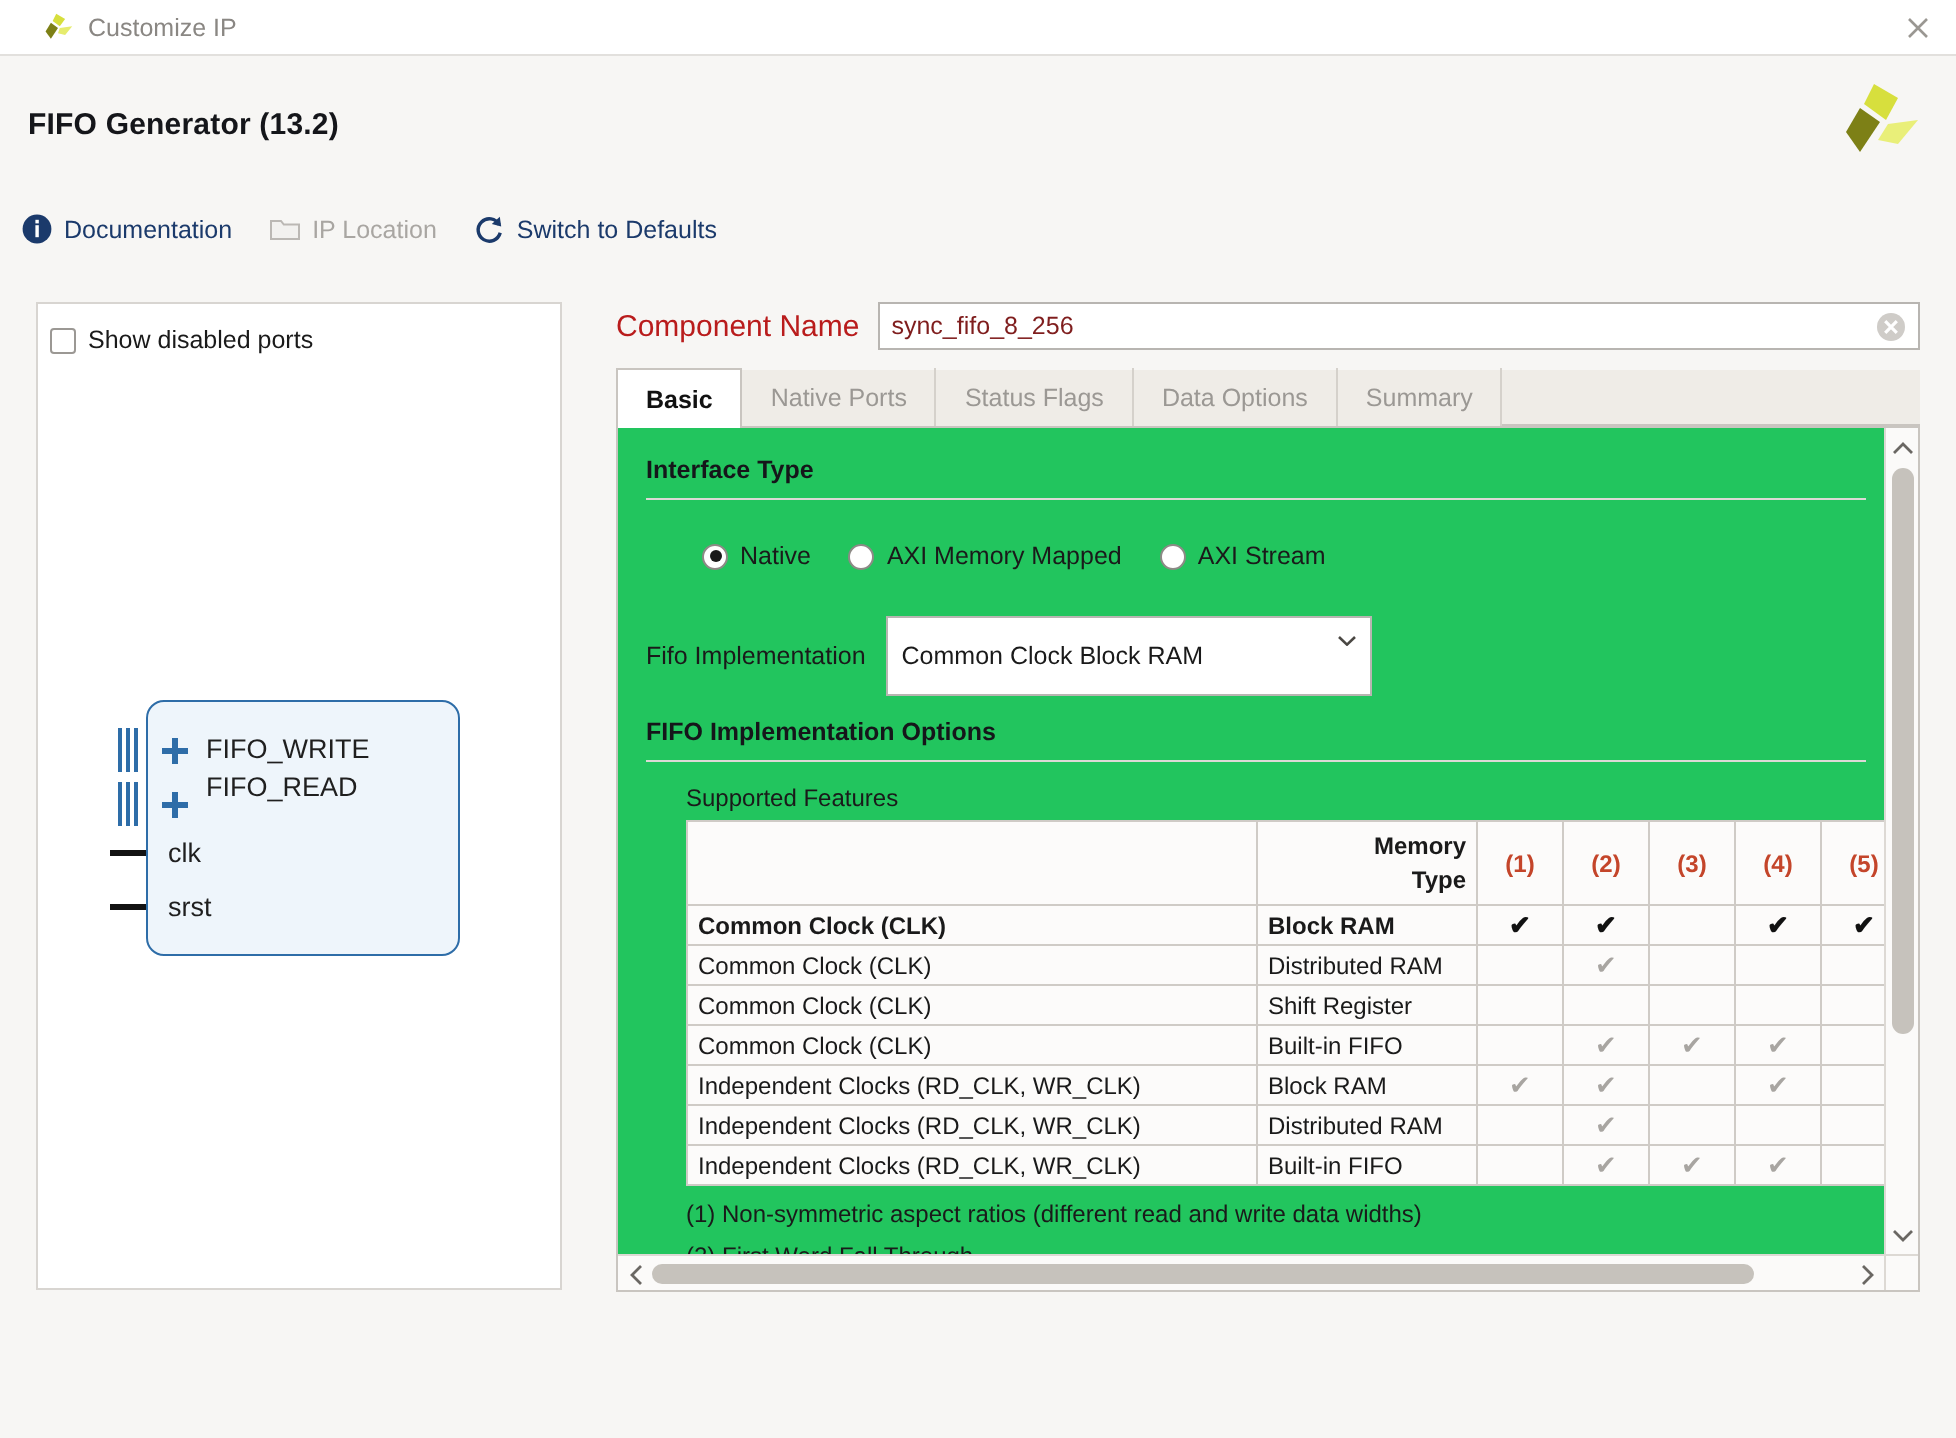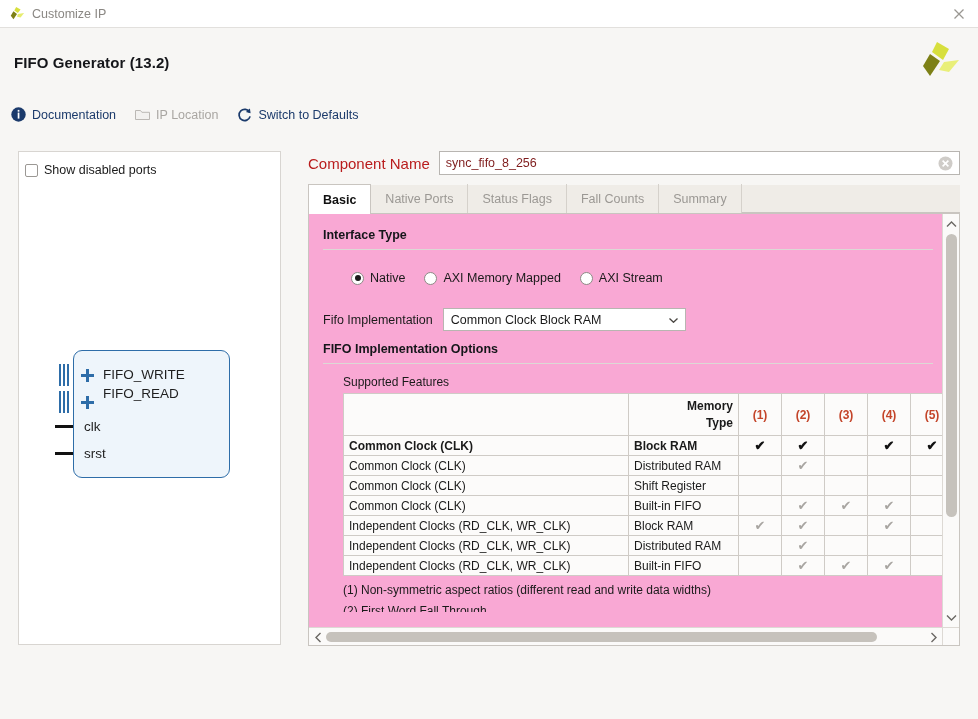--- a/index.html
+++ b/index.html
@@ -11,21 +11,21 @@
     font-family: "Liberation Sans", sans-serif;
     font-size: 12px;
     color: #1a1a1a;
   }
   #app { position: relative; width: 978px; height: 719px; background: #f7f6f4; }
 
   
   .titlebar {
     position: absolute; left: 0; top: 0; width: 978px; height: 28px;
     background: #ffffff; border-bottom: 1px solid #e2e0dd;
-    display: flex; align-items: center; padding: 0 8px;
+    display: flex; align-items: center; padding: 0 20px;
   }
   .tb-logo { width: 18px; height: 16px; margin-right: 6px; flex: none; }
   .tb-title { font-size: 12.5px; color: #8a8783; }
   .tb-close {
     position: absolute; right: 10px; top: 5px; width: 18px; height: 18px;
     cursor: pointer;
   }
 
   
   .header {
@@ -114,21 +114,21 @@
     background: #ffffff; color: #111; font-weight: bold;
     border-right: 1px solid #c9c5c0;
     border-left: 1px solid #c9c5c0;
     border-top: 1px solid #c9c5c0;
     margin-bottom: -1px; height: 30px;
   }
   .tab-filler { flex: 1; border-bottom: 1px solid #c9c5c0; }
 
   
   .tabbody {
-    position: relative; height: 432px; background: #f9a8d4;
+    position: relative; height: 432px; background: #22c55e;
     border: 1px solid #c9c5c0; border-top: 0; overflow: hidden;
   }
   .content { position: absolute; left: 0; top: 0; width: 634px; height: 414px; padding: 14px 10px 0 14px; }
 
   .sec-title { font-size: 12.5px; font-weight: bold; color: #15161a; }
   .sec-rule { height: 1px; background: #dcd9d5; margin-top: 7px; }
 
   .radio-row { display: flex; align-items: center; margin-top: 21px; padding-left: 28px; text-align: center; }
   .radio-item { display: flex; align-items: center; margin-right: 19px; cursor: pointer; font-size: 12.5px; }
   .radio {
@@ -136,21 +136,21 @@
     background: #fff; margin-right: 6px; position: relative; flex: none;
   }
   .radio.sel::after {
     content: ""; position: absolute; left: 2.5px; top: 2.5px;
     width: 6px; height: 6px; border-radius: 50%; background: #1a1a1a;
   }
 
   .impl-row { display: flex; align-items: center; margin-top: 23px; }
   .impl-label { font-size: 12.5px; margin-right: 10px; }
   .select {
-    position: relative; width: 243px; height: 23px; background: #fff;
+    position: relative; width: 243px; height: 40px; background: #fff;
     border: 1px solid #b8b5b1; display: flex; align-items: center;
     padding: 0 24px 0 7px; font-size: 12.5px; cursor: pointer;
   }
   .caret {
     position: absolute; right: 7px; top: 9px; width: 9px; height: 5px;
   }
 
   .opt-title { margin-top: 11px; }
   .feat-label { margin-top: 11px; margin-left: 20px; font-size: 12px; color: #1a1a1a; }
 
@@ -310,21 +310,21 @@
       <div class="tab active">
           <span>Basic</span>
         </div>
       <div class="tab">
           <span>Native Ports</span>
         </div>
       <div class="tab">
           <span>Status Flags</span>
         </div>
       <div class="tab">
-          <span>Fall Counts</span>
+          <span>Data Options</span>
         </div>
       <div class="tab">
           <span>Summary</span>
         </div>
       <div class="tab-filler"></div>
     </div>
 
     <div class="tabbody">
       <div class="content">
 

